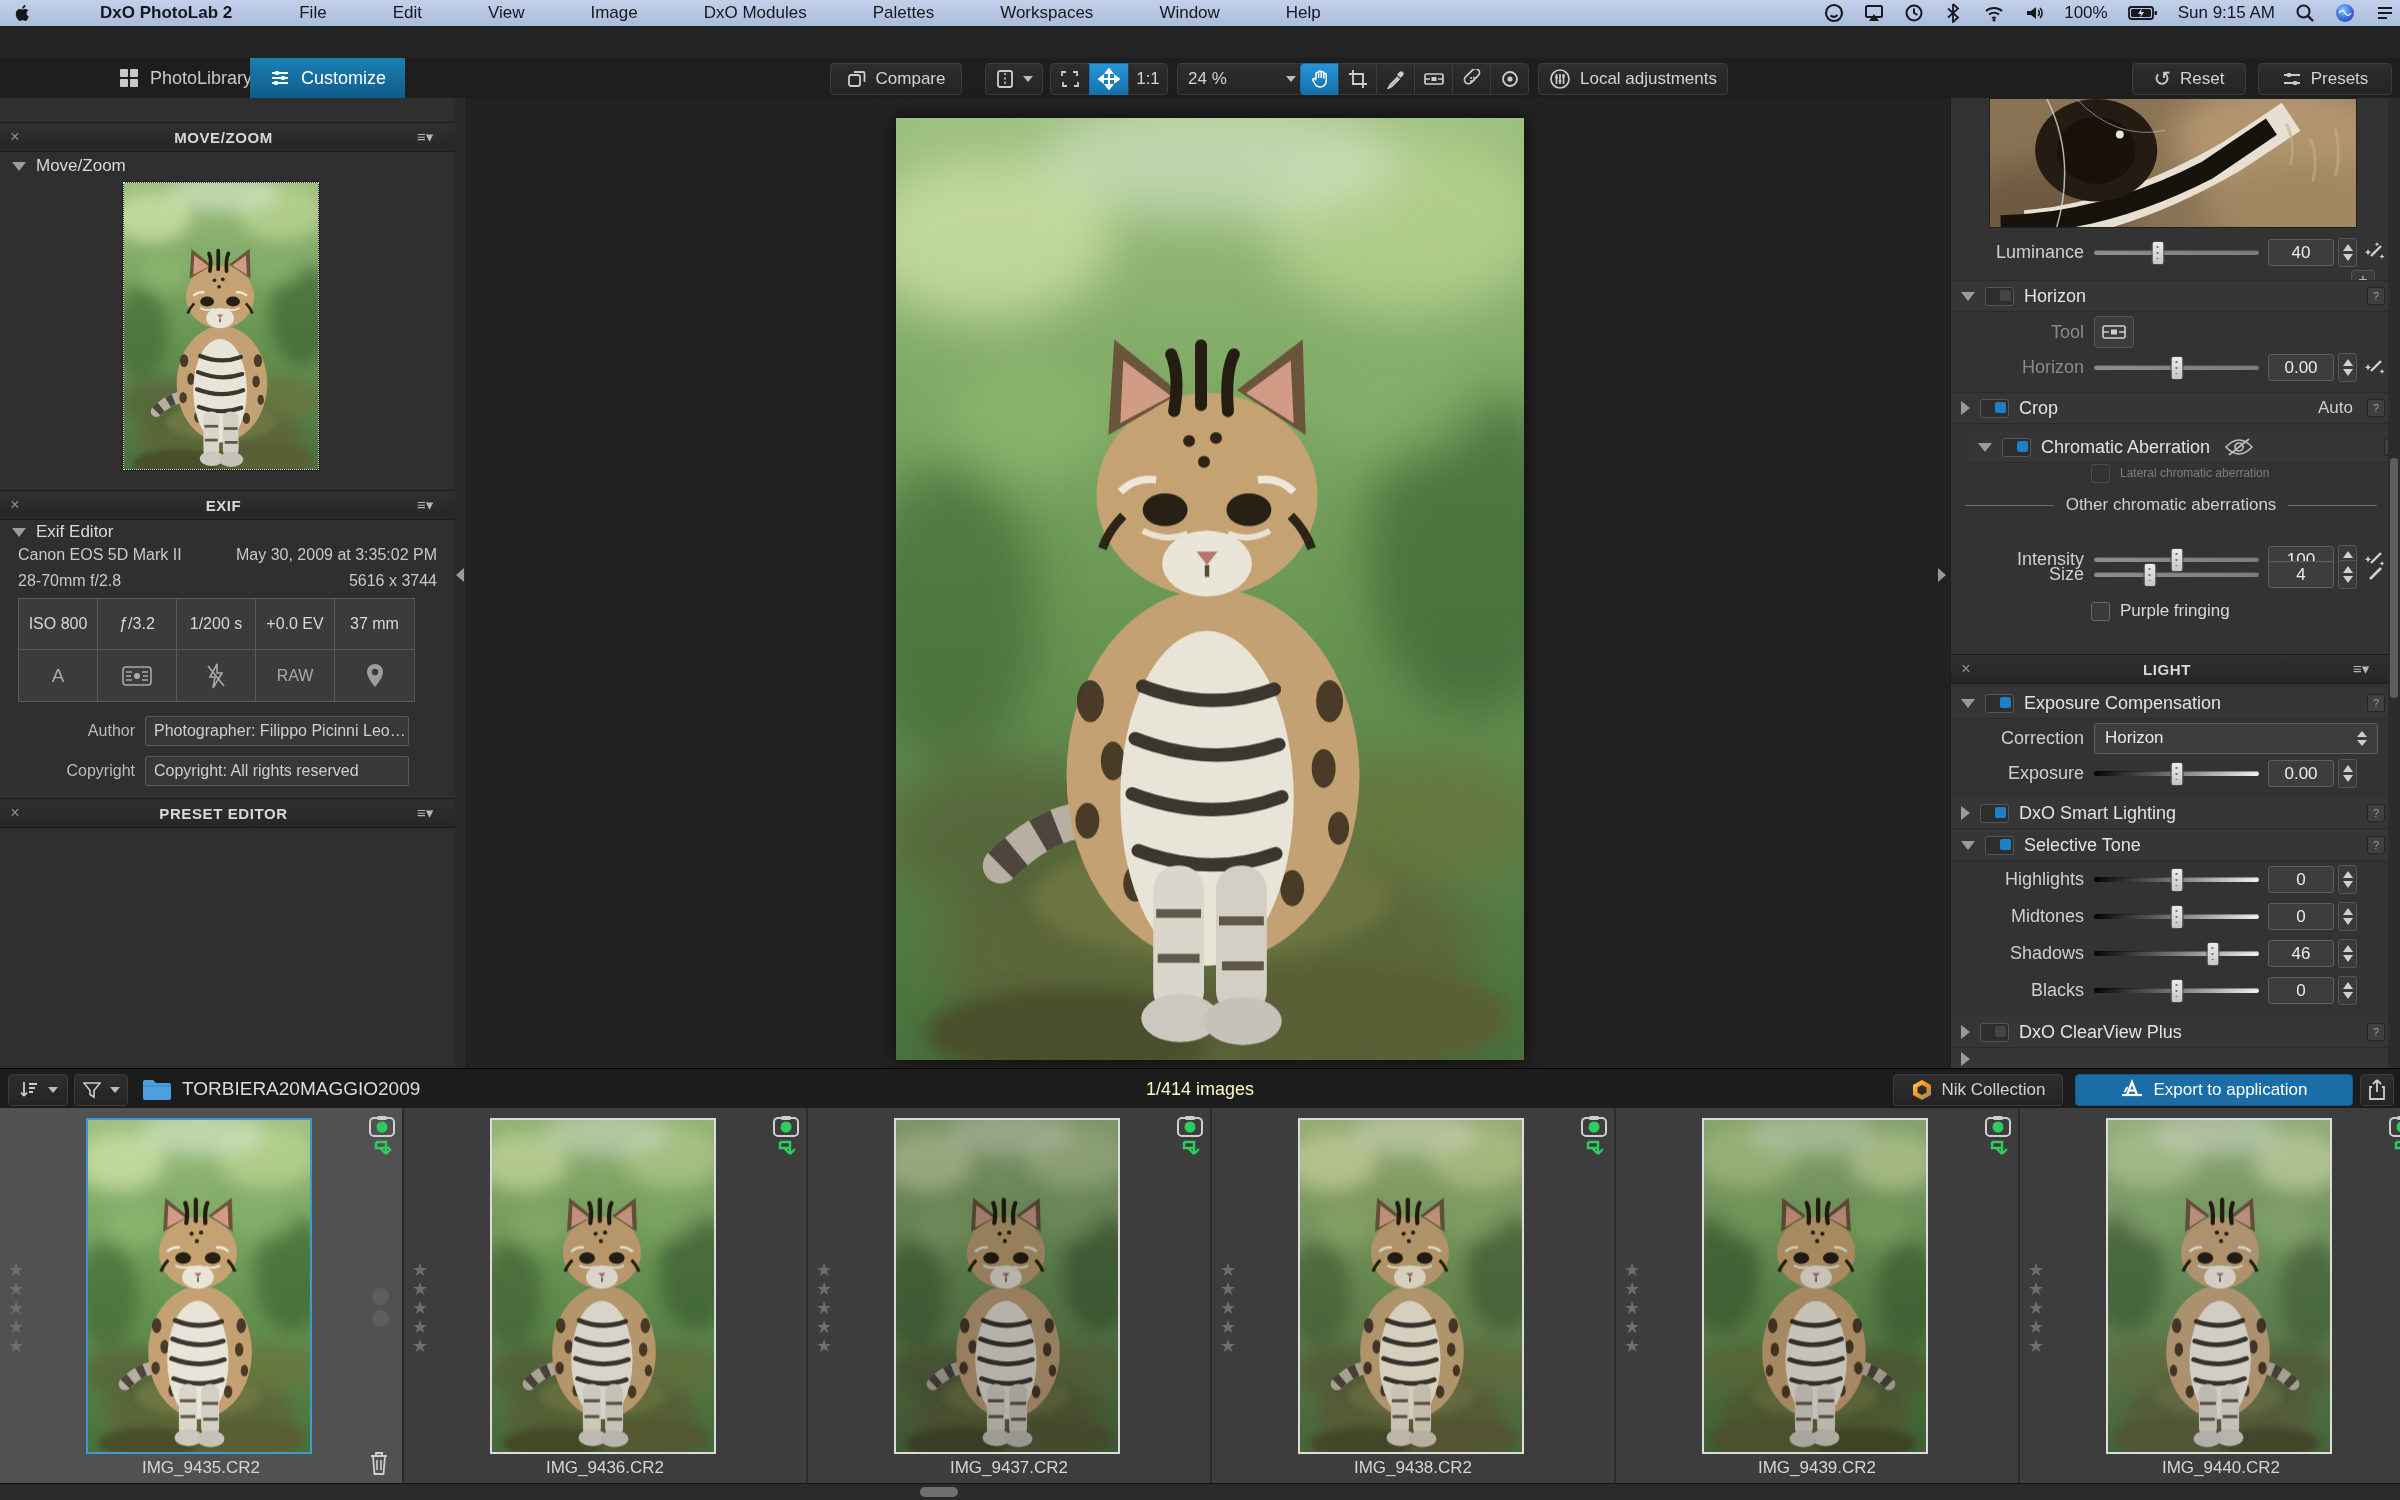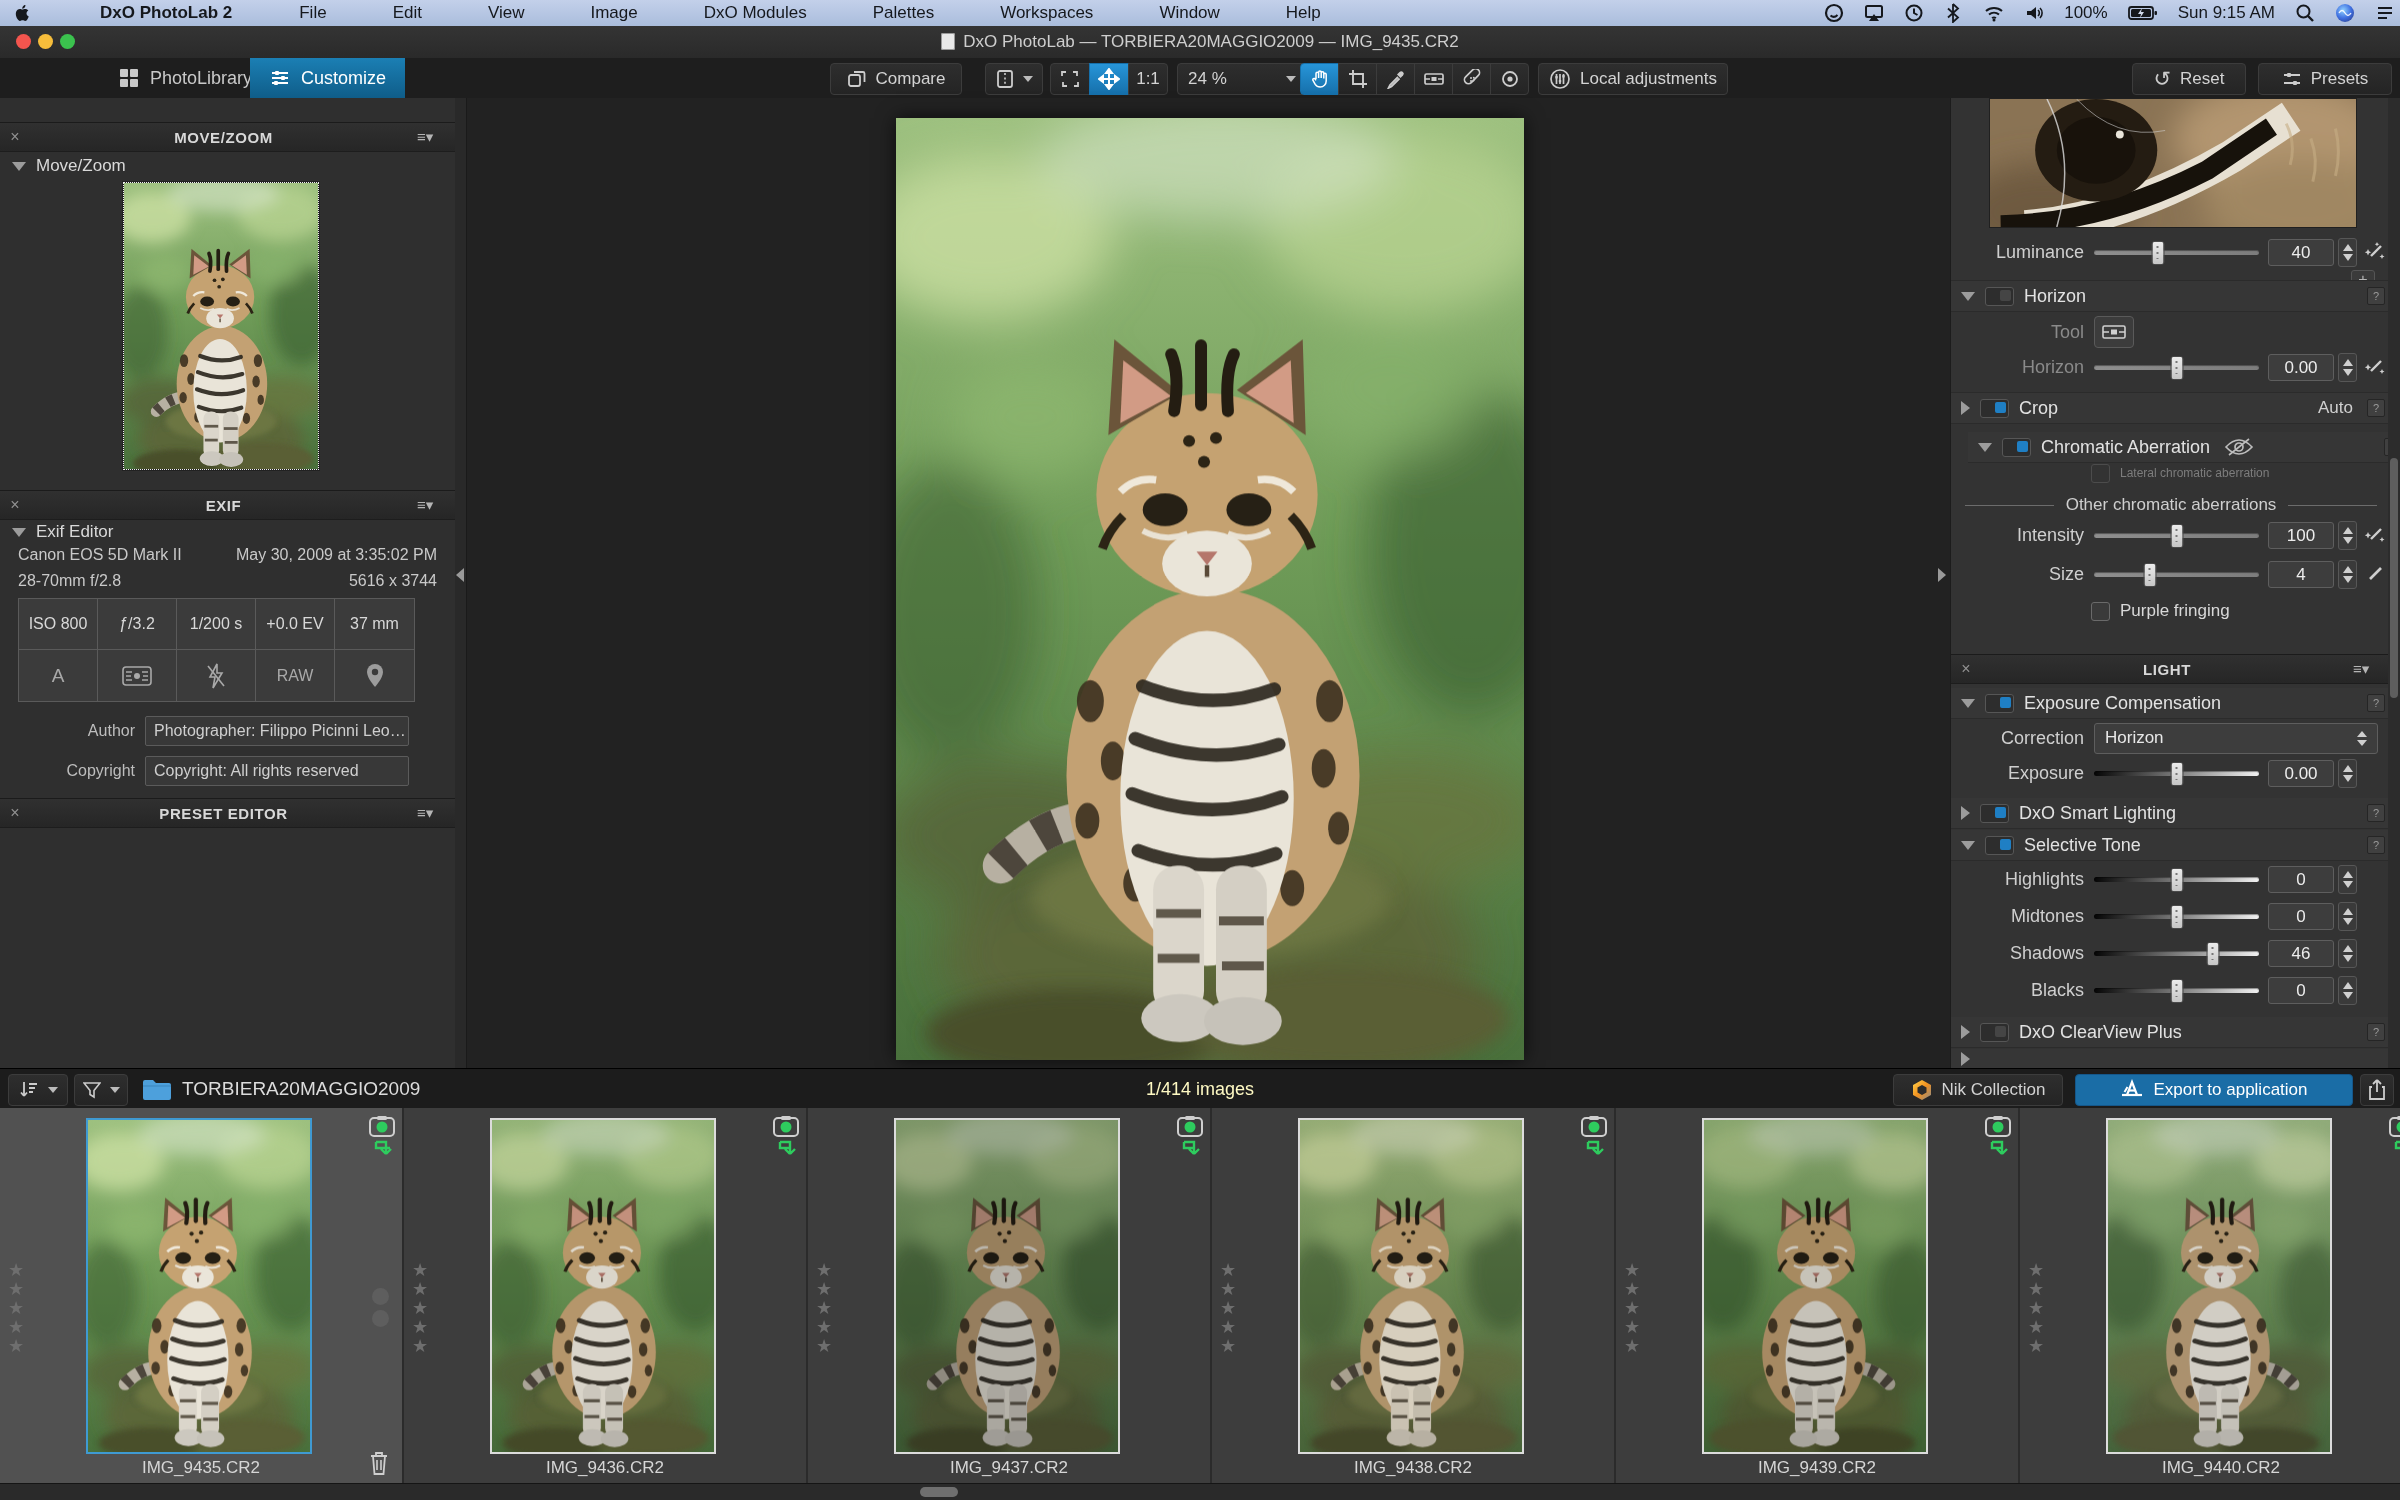--- a/index.html
+++ b/index.html
@@ -292,28 +292,20 @@
           </defs>
           <circle cx="10" cy="10" r="9" fill="url(#sg)"></circle>
           <path d="M4 10 q3-5 6 0 t6 0" stroke="#fff" stroke-width="1.4" fill="none" opacity=".9"></path>
         </svg>
       <svg class="sicon" viewBox="0 0 20 20">
           <path d="M3 5 h14 M3 10 h14 M3 15 h9" stroke="#15181d" stroke-width="2"></path>
         </svg>
     </span>
   </div>
 
-  <div id="titlebar" class="abs">
-    <span class="tlight abs" style="left:16px;background:#f4554e;"></span>
-    <span class="tlight abs" style="left:38px;background:#f6bd3b;"></span>
-    <span class="tlight abs" style="left:60px;background:#3bc24e;"></span>
-    <div class="ttl">
-      <span class="doc-ico"></span><span>DxO PhotoLab — TORBIERA20MAGGIO2009 — IMG_9435.CR2</span>
-    </div>
-  </div>
 
   <div id="toolbar" class="abs">
     <div class="tab abs" style="left:12px;width:240px;justify-content:flex-end;">
       <svg width="22" height="22" viewBox="0 0 22 22">
           <g fill="#c9c9c9">
             <rect x="2" y="2" width="8" height="8" rx="1"></rect>
             <rect x="12" y="2" width="8" height="8" rx="1"></rect>
             <rect x="2" y="12" width="8" height="8" rx="1"></rect>
             <rect x="12" y="12" width="8" height="8" rx="1"></rect>
           </g>
@@ -633,21 +625,21 @@
     </div>
     <div class="rp-row" style="top:362px;height:26px;padding-left:140px;">
       <span class="chk dis"></span>
       <span style="margin-left:10px;font-size:12px;color:#7d7d7d;">Lateral chromatic aberration</span>
     </div>
     <div class="rp-row" style="top:396px;height:22px;padding:0 14px;gap:12px;width:412px;">
       <span class="sep-line"></span>
       <span style="font-size:17px;color:#cfcfcf;white-space:nowrap;">Other chromatic aberrations</span>
       <span class="sep-line"></span>
     </div>
-    <div class="rp-row" style="top:422px;height:30px;">
+    <div class="rp-row" style="top:446px;height:30px;">
       <span class="ctl-lbl">Intensity</span>
       <div class="slider">
           <div class="track"></div>
           <div class="thumbk" style="left:50%;"></div>
         </div>
       <div class="valbox">100</div>
       <div class="step">
           <i class="tu"></i>
           <i class="td"></i>
         </div>

